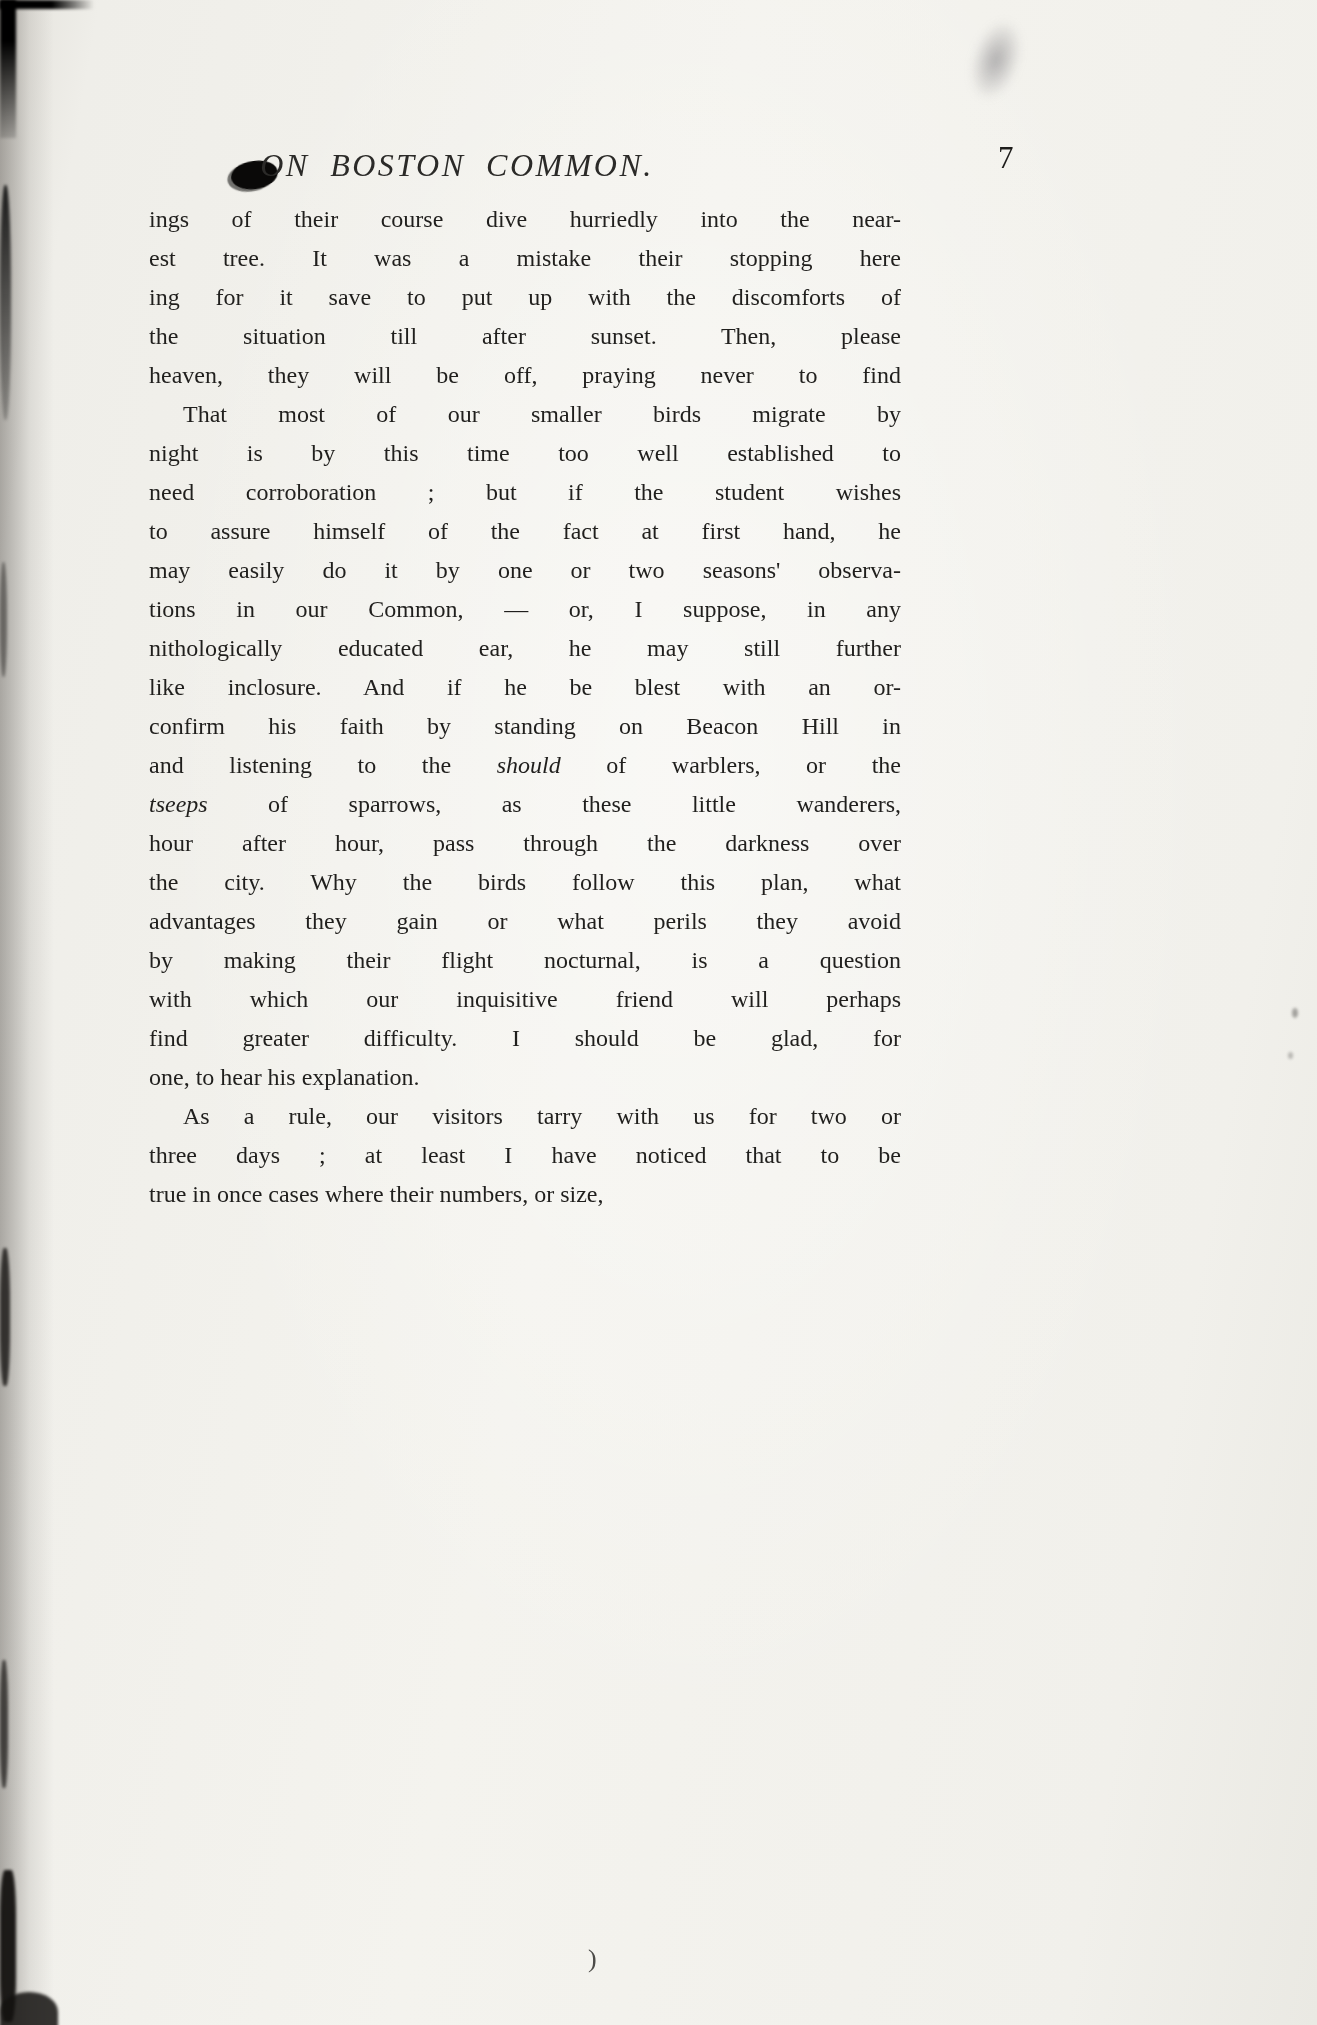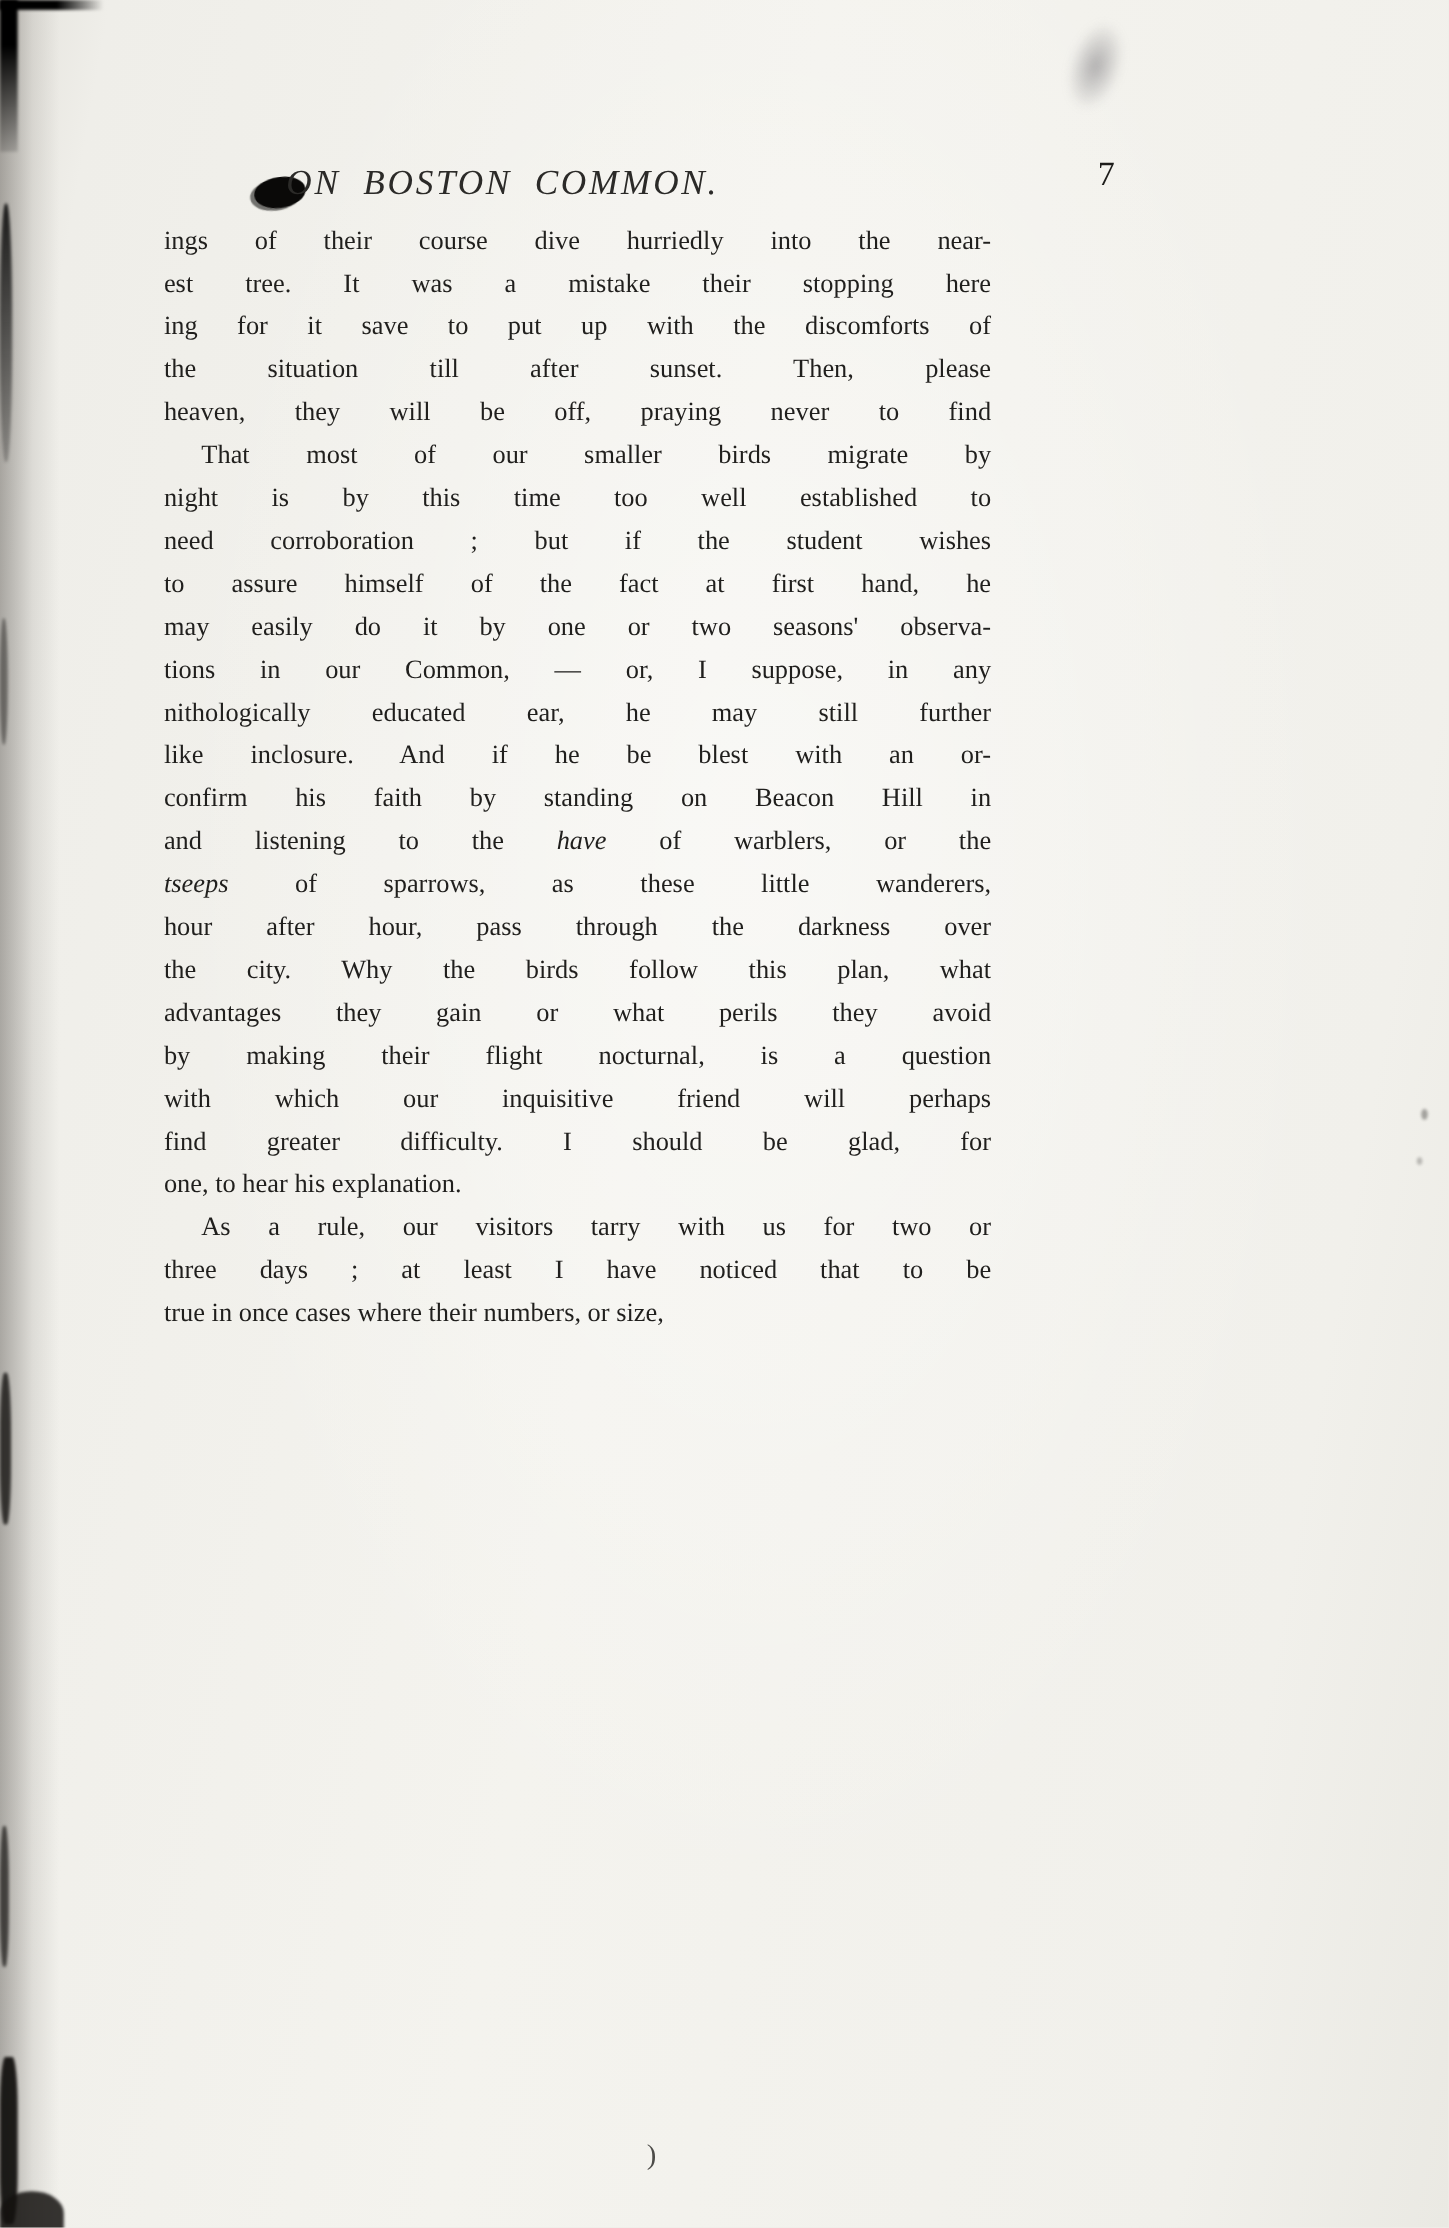--- a/index.html
+++ b/index.html
@@ -110,21 +110,21 @@
       <div class="paragraph">
         <div class="line first-indent"><span>That most of our smaller birds migrate by</span></div>
         <div class="line"><span>night is by this time too well established to</span></div>
         <div class="line"><span>need corroboration ; but if the student wishes</span></div>
         <div class="line"><span>to assure himself of the fact at first hand, he</span></div>
         <div class="line"><span>may easily do it by one or two seasons' observa-</span></div>
         <div class="line"><span>tions in our Common, — or, I suppose, in any</span></div>
         <div class="line"><span>nithologically educated ear, he may still further</span></div>
         <div class="line"><span>like inclosure.  And if he be blest with an or-</span></div>
         <div class="line"><span>confirm his faith by standing on Beacon Hill in</span></div>
-        <div class="line"><span>and listening to the </span><i>have</i><span> of warblers, or the</span></div>
+        <div class="line"><span>and listening to the </span><i>should</i><span> of warblers, or the</span></div>
         <div class="line"><span></span><i>tseeps</i><span> of sparrows, as these little wanderers,</span></div>
         <div class="line"><span>hour after hour, pass through the darkness over</span></div>
         <div class="line"><span>the city.  Why the birds follow this plan, what</span></div>
         <div class="line"><span>advantages they gain or what perils they avoid</span></div>
         <div class="line"><span>by making their flight nocturnal, is a question</span></div>
         <div class="line"><span>with which our inquisitive friend will perhaps</span></div>
         <div class="line"><span>find greater difficulty.  I should be glad, for</span></div>
         <div class="line last"><span>one, to hear his explanation.</span></div>
       </div>
       <div class="paragraph">

